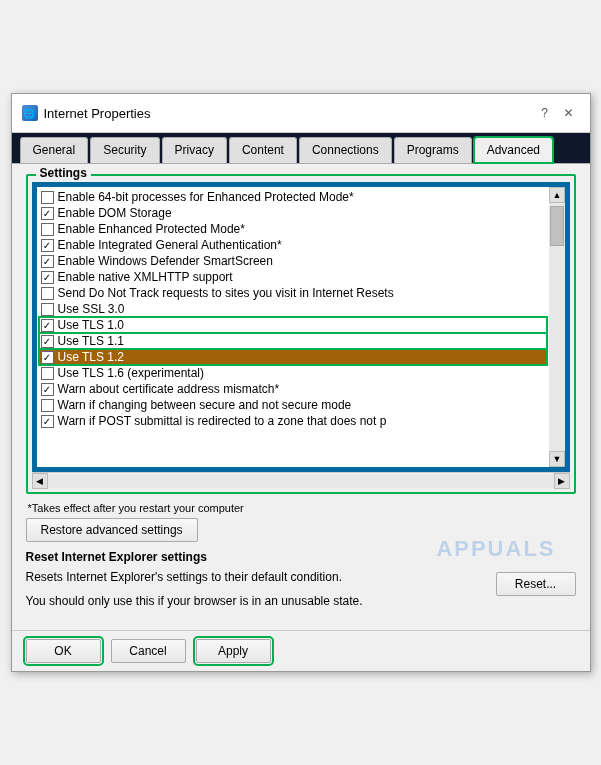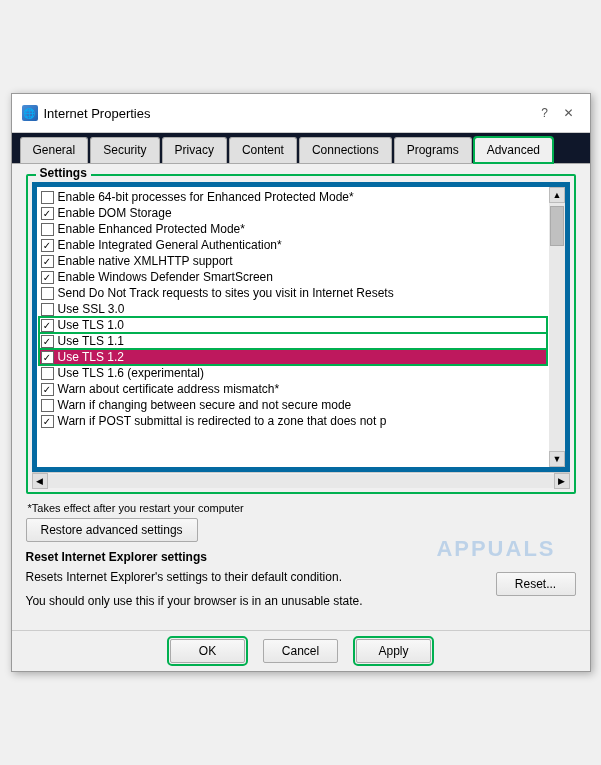--- a/index.html
+++ b/index.html
@@ -130,21 +130,21 @@
     }
     .list-item {
       display: flex;
       align-items: center;
       padding: 1px 2px;
       font-size: 12px;
       white-space: nowrap;
       gap: 4px;
     }
     .list-item.highlighted {
-      background: #be185d;
+      background: #a16207;
       color: white;
     }
     .list-item.outlined {
       outline: 2px solid #00b050;
       outline-offset: -1px;
     }
     .checkbox {
       width: 13px;
       height: 13px;
       border: 1px solid #666;
@@ -282,22 +282,22 @@
       font-size: 22px;
       font-weight: bold;
       color: #4a90d9;
       letter-spacing: 2px;
     }
 
     .bottom-bar {
       border-top: 1px solid #ccc;
       padding: 8px 14px;
       display: flex;
-      justify-content: center;
-      gap: 18px;
+      justify-content: flex-start;
+      gap: 10px;
       background: #f0f0f0;
     }
     .bottom-bar .btn.ok-btn {
       min-width: 75px;
       outline: 2px solid #00b050;
       outline-offset: 1px;
     }
     .bottom-bar .btn.apply-btn {
       min-width: 75px;
       outline: 2px solid #00b050;
@@ -353,25 +353,25 @@
               <div class="list-item">
                 <span class="checkbox"></span>
                 <span>Enable Enhanced Protected Mode*</span>
               </div>
               <div class="list-item">
                 <span class="checkbox checked"></span>
                 <span>Enable Integrated General Authentication*</span>
               </div>
               <div class="list-item">
                 <span class="checkbox checked"></span>
+                <span>Enable Windows Defender SmartScreen</span>
+              </div>
+              <div class="list-item">
+                <span class="checkbox checked"></span>
                 <span>Enable native XMLHTTP support</span>
-              </div>
-              <div class="list-item">
-                <span class="checkbox checked"></span>
-                <span>Enable Windows Defender SmartScreen</span>
               </div>
               <div class="list-item">
                 <span class="checkbox"></span>
                 <span>Send Do Not Track requests to sites you visit in Internet Resets</span>
               </div>
               <div class="list-item">
                 <span class="checkbox"></span>
                 <span>Use SSL 3.0</span>
               </div>
               <div class="list-item outlined">

